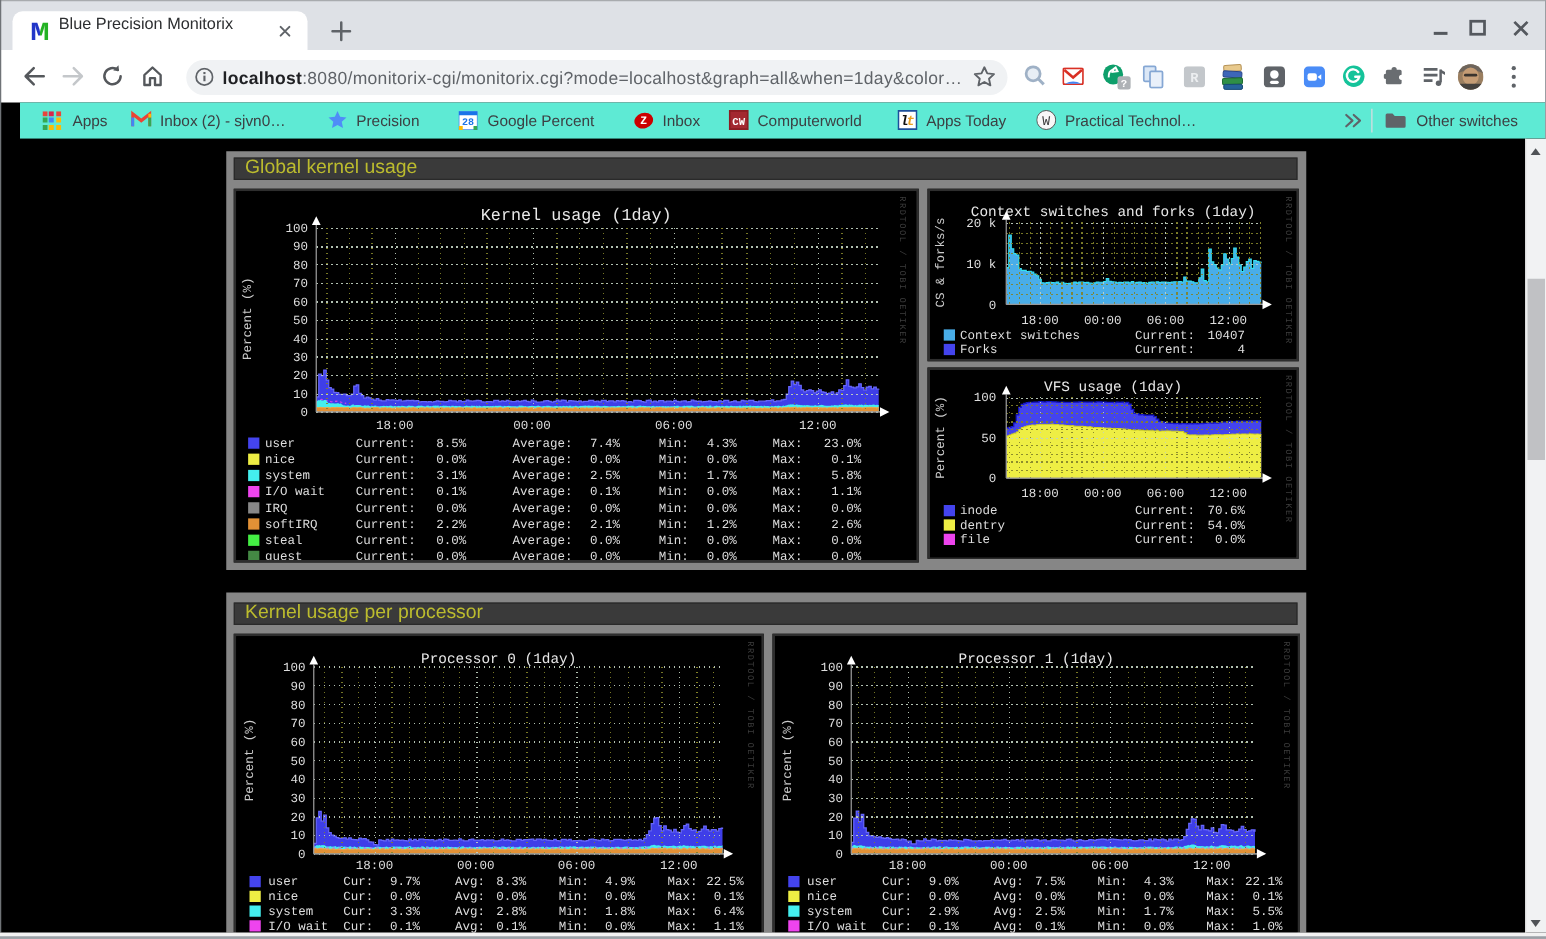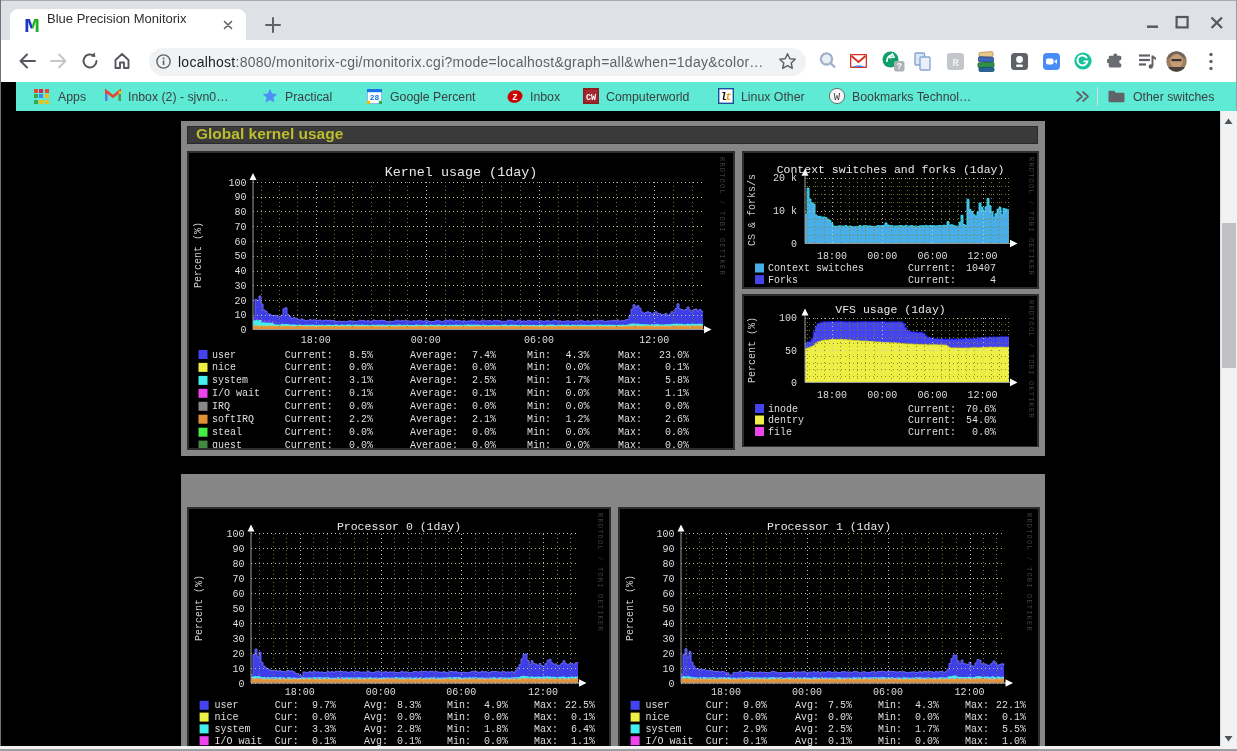--- a/index.html
+++ b/index.html
@@ -2,29 +2,29 @@
 <html><head><meta charset="utf-8"><style>
 * { margin:0; padding:0; box-sizing:border-box; }
 html,body { width:1237px; height:751px; overflow:hidden; background:#000; }
 #win { position:absolute; left:0; top:0; width:1237px; height:751px; font-family:"Liberation Sans",sans-serif; }
 #tabstrip { position:absolute; left:0; top:0; width:1237px; height:40px; background:#dee1e6; border-top:1px solid #a8abae; }
 #tab { position:absolute; left:10px; top:8px; width:236px; height:32px; background:#fff; border-radius:8px 8px 0 0; }
 #tabtitle { position:absolute; left:47px; top:10px; font-size:13px; color:#2c2e30; white-space:nowrap;text-align:center; }
 #toolbar { position:absolute; left:0; top:40px; width:1237px; height:42px; background:#fff; }
 #pill { position:absolute; left:149px; top:7.5px; width:657px; height:28px; background:#f0f2f4; border-radius:14px; }
 #urltext { position:absolute; left:178px; top:14px; font-size:14px; letter-spacing:0.25px; color:#5f6368; white-space:nowrap; }
-#urltext b { color:#202124; font-weight:normal; }
+#urltext b { color:#202124; font-weight:bold; }
 #bookmarks { position:absolute; left:16px; top:82px; width:1237px; height:29px; background:#5eead4; }
 .bk { position:absolute; top:0; height:29px; display:flex; align-items:center; font-size:12.3px; color:#3c4043; white-space:nowrap; }
 #content { position:absolute; left:0; top:111px; width:1237px; height:635px; background:#000; overflow:hidden; }
 #ledge { position:absolute; left:0; top:0; width:1px; height:746px; background:#6f7377; }
 #redge { position:absolute; left:1236px; top:0; width:1px; height:111px; background:#9b9ea3; }
 #bottomstrip { position:absolute; left:0; top:746px; width:1237px; height:5px; background:#f2f2f2; border-bottom:2px solid #9aa0a6; }
 .panel { position:absolute; background:#868686; }
-.ptitle { position:absolute; background:#3a3a3a; border:1px solid #2a2a2a; color:#bcbc2e; font-weight:bold; font-size:15.5px; line-height:13.5px; padding-left:8px; }
+.ptitle { position:absolute; background:#3a3a3a; border:1px solid #2a2a2a; color:#bcbc2e; font-weight:normal; font-size:15.5px; line-height:13.5px; padding-left:8px; }
 .gbox { position:absolute; background:#000; border:2px solid #2e2e2e; }
 #scrollbar { position:absolute; left:1220px; top:111px; width:17px; height:635px; background:#f1f2f3; border-left:1px solid #dcdcdc; }
 #sthumb { position:absolute; left:1.5px; top:112px; width:14px; height:145px; background:#c0c1c4; }
 svg text { font-family:"Liberation Mono",monospace; }
 </style></head><body>
 <div id="win">
 <div id="tabstrip">
       <div id="tab"></div>
       <svg width="16" height="16" viewBox="0 0 16 16" style="position:absolute;left:24px;top:16px">
         <defs>
@@ -167,21 +167,21 @@
       <svg width="16" height="15" viewBox="0 0 16 15" style="position:absolute;left:89px;top:6px">
         <path d="M1,13 V3 L8,8.5 L15,3 V13" stroke="#ea4335" stroke-width="2.6" fill="none"></path>
         <path d="M1,13 V6" stroke="#4285f4" stroke-width="2.6" fill="none"></path>
         <path d="M15,13 V6" stroke="#34a853" stroke-width="2.6" fill="none"></path>
         <path d="M15,3 L15,6" stroke="#fbbc04" stroke-width="2.6" fill="none"></path>
       </svg>
       <div class="bk" style="left:112px">Inbox (2) - sjvn0…</div>
       <svg width="16" height="16" viewBox="0 0 16 16" style="position:absolute;left:246px;top:6px">
         <path d="M8,0.8 L10.1,5.4 L15.2,6 L11.4,9.4 L12.4,14.4 L8,11.9 L3.6,14.4 L4.6,9.4 L0.8,6 L5.9,5.4 Z" fill="#4f8df7"></path>
       </svg>
-      <div class="bk" style="left:269px">Practical</div>
+      <div class="bk" style="left:269px">Precision</div>
       <svg width="15" height="15" viewBox="0 0 15 15" style="position:absolute;left:351px;top:7px">
         <rect x="0" y="0" width="15" height="15" fill="#fff" stroke="#1a73e8" stroke-width="1"></rect>
         <rect x="0" y="0" width="15" height="3.2" fill="#1a73e8"></rect>
         <rect x="0" y="11.8" width="3.2" height="3.2" fill="#fbbc04"></rect>
         <rect x="11.8" y="11.8" width="3.2" height="3.2" fill="#34a853"></rect>
         <text x="7.5" y="11.4" font-size="8px" fill="#1a73e8" font-family="Liberation Sans" font-weight="bold" text-anchor="middle">28</text>
       </svg>
       <div class="bk" style="left:374px">Google Percent</div>
       <svg width="16" height="15" viewBox="0 0 16 15" style="position:absolute;left:491px;top:7px">
         <ellipse cx="8" cy="7.5" rx="7.6" ry="6.2" fill="#c00" transform="rotate(-18 8 7.5)"></ellipse>
@@ -192,42 +192,43 @@
         <rect width="16" height="16" fill="#8c1d23"></rect>
         <rect x="1.5" y="1.5" width="13" height="13" fill="#a32830"></rect>
         <text x="8" y="11.8" font-size="8.5px" fill="#fff" font-family="Liberation Sans" font-weight="bold" text-anchor="middle">CW</text>
       </svg>
       <div class="bk" style="left:590px">Computerworld</div>
       <svg width="16" height="16" viewBox="0 0 16 16" style="position:absolute;left:702px;top:6px">
         <rect x="0.7" y="0.7" width="14.6" height="14.6" fill="#fff" stroke="#1b4f9c" stroke-width="1.4"></rect>
         <text x="5.5" y="12" font-size="11px" fill="#111" font-family="Liberation Serif" font-weight="bold" font-style="italic" text-anchor="middle">l</text>
         <text x="10.5" y="12" font-size="11px" fill="#e8a020" font-family="Liberation Serif" font-weight="bold" font-style="italic" text-anchor="middle">t</text>
       </svg>
-      <div class="bk" style="left:725px">Linux Other</div>
+      <div class="bk" style="left:725px">Apps Today</div>
       <svg width="16" height="16" viewBox="0 0 16 16" style="position:absolute;left:813px;top:6px">
         <circle cx="8" cy="8" r="7.6" fill="#f8f8f8" stroke="#555" stroke-width="0.8"></circle>
         <text x="8" y="11.8" font-size="10.5px" fill="#3a3a3a" font-family="Liberation Serif" text-anchor="middle">W</text>
       </svg>
-      <div class="bk" style="left:836px">Bookmarks Technol…</div>
+      <div class="bk" style="left:836px">Practical Technol…</div>
       <svg width="15" height="13" viewBox="0 0 15 13" style="position:absolute;left:1059px;top:8px">
         <path d="M2,2 L7,6.5 L2,11 M8,2 L13,6.5 L8,11" stroke="#5f6368" stroke-width="1.7" fill="none" stroke-linecap="round" stroke-linejoin="round"></path>
       </svg>
       <div style="position:absolute;left:1081px;top:5px;width:1px;height:19px;background:#dadce0"></div>
       <svg width="17" height="13" viewBox="0 0 17 13" style="position:absolute;left:1092px;top:8px">
         <path d="M0.5,2 Q0.5,0.8 1.7,0.8 L6,0.8 L7.8,2.8 L15.3,2.8 Q16.5,2.8 16.5,4 L16.5,11 Q16.5,12.2 15.3,12.2 L1.7,12.2 Q0.5,12.2 0.5,11 Z" fill="#5f6368"></path>
       </svg>
       <div class="bk" style="left:1117px">Other switches</div>
     </div>
     <div id="content">
       <div class="panel" style="left:181px;top:10px;width:864px;height:335px"></div>
       <div class="ptitle" style="left:187px;top:15px;width:851px;height:18px">Global kernel usage</div>
       <div class="gbox" style="left:187px;top:40px;width:548px;height:299px"></div>
       <div class="gbox" style="left:742px;top:40px;width:297px;height:138px"></div>
       <div class="gbox" style="left:742px;top:183px;width:297px;height:153px"></div>
       <div class="panel" style="left:181px;top:363px;width:864px;height:277px"></div>
+      <div class="ptitle" style="left:187px;top:371px;width:851px;height:18px">Kernel usage per processor</div>
       <div class="gbox" style="left:187px;top:396px;width:424px;height:244px"></div>
       <div class="gbox" style="left:618px;top:396px;width:422px;height:244px"></div>
     </div>
     <svg width="544" height="295" viewBox="0 0 544 295" style="position:absolute;left:189px;top:153px;background:#000">
       <text x="272.0" y="23.0" font-size="13.4px" fill="#e8e8e8" font-family="Liberation Mono" font-weight="normal" text-anchor="middle">Kernel usage  (1day)</text>
       <text transform="translate(11.5,102) rotate(-90)" font-size="10px" fill="#cccccc" font-family="Liberation Mono" text-anchor="middle">Percent (%)</text>
       <text x="57.5" y="180.0" font-size="10.0px" fill="#dedede" font-family="Liberation Mono" font-weight="normal" text-anchor="end">0</text>
       <text x="57.5" y="165.2" font-size="10.0px" fill="#dedede" font-family="Liberation Mono" font-weight="normal" text-anchor="end">10</text>
       <text x="57.5" y="150.5" font-size="10.0px" fill="#dedede" font-family="Liberation Mono" font-weight="normal" text-anchor="end">20</text>
       <text x="57.5" y="135.8" font-size="10.0px" fill="#dedede" font-family="Liberation Mono" font-weight="normal" text-anchor="end">30</text>

